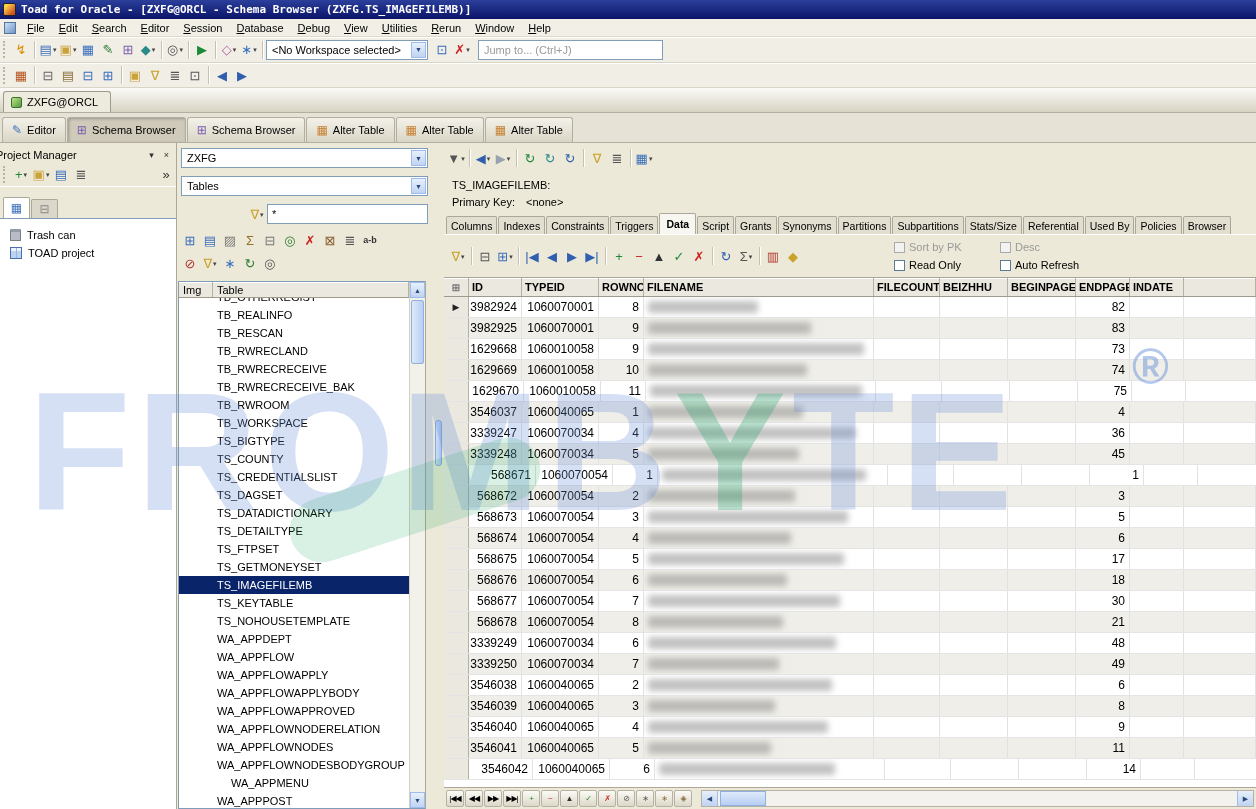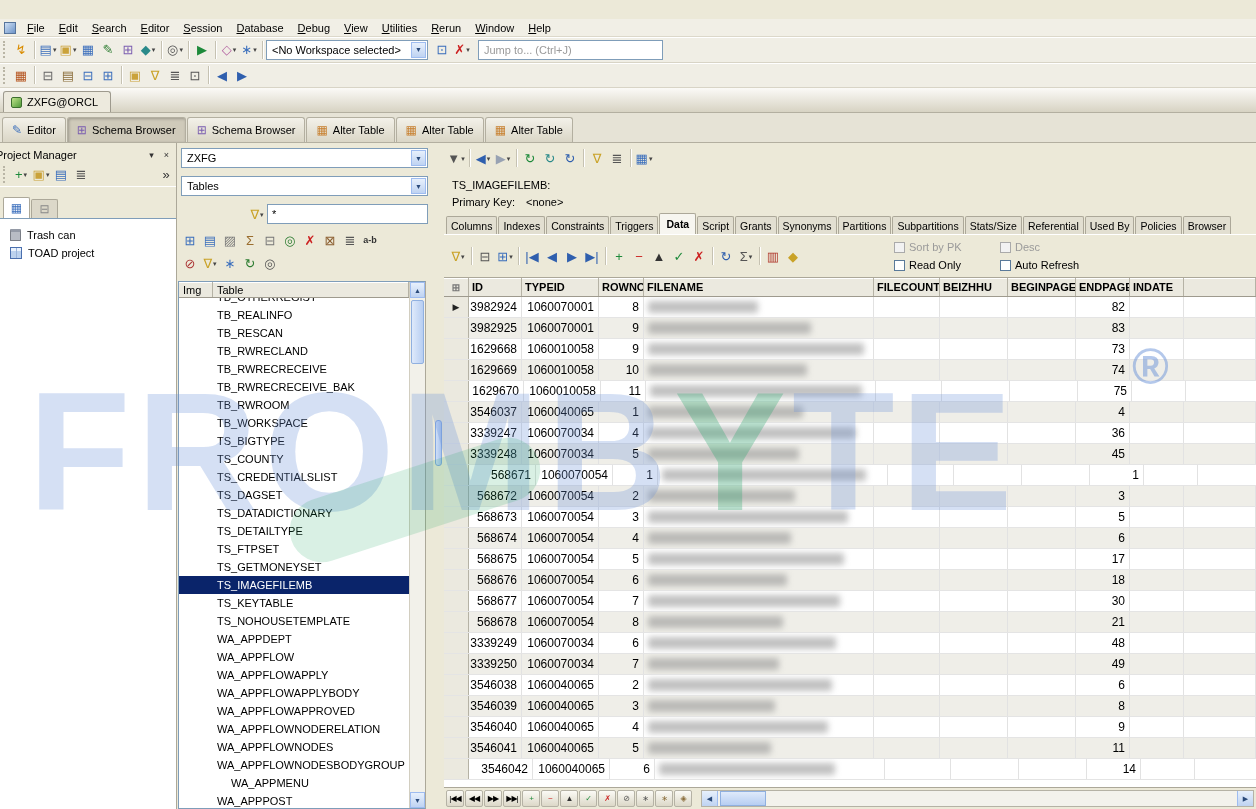--- a/index.html
+++ b/index.html
@@ -168,20 +168,24 @@
   .wm-swoosh{position:absolute;left:285px;top:468px;width:260px;height:64px;border-radius:40px;
              background:rgba(20,160,90,0.16);transform:rotate(-18deg);z-index:60;pointer-events:none;}
   .wm-reg{position:absolute;left:1132px;top:338px;z-index:60;pointer-events:none;
           font-size:50px;font-weight:bold;color:rgba(105,145,215,0.5);}
 </style>
 </head>
 <body>
 
 <div class="app">
 
+  <div class="titlebar">
+    <span class="title-icon"></span>
+    <span>Toad for Oracle - [ZXFG@ORCL - Schema Browser (ZXFG.TS_IMAGEFILEMB)]</span>
+  </div>
 
   <div class="menubar">
     <span class="menu-icon"></span>
     <span id="menu-items" style="display:flex;">
         <span class="menu-item"><u>F</u>ile</span>
         <span class="menu-item"><u>E</u>dit</span>
         <span class="menu-item"><u>S</u>earch</span>
         <span class="menu-item"><u>E</u>ditor</span>
         <span class="menu-item"><u>S</u>ession</span>
         <span class="menu-item"><u>D</u>atabase</span>

